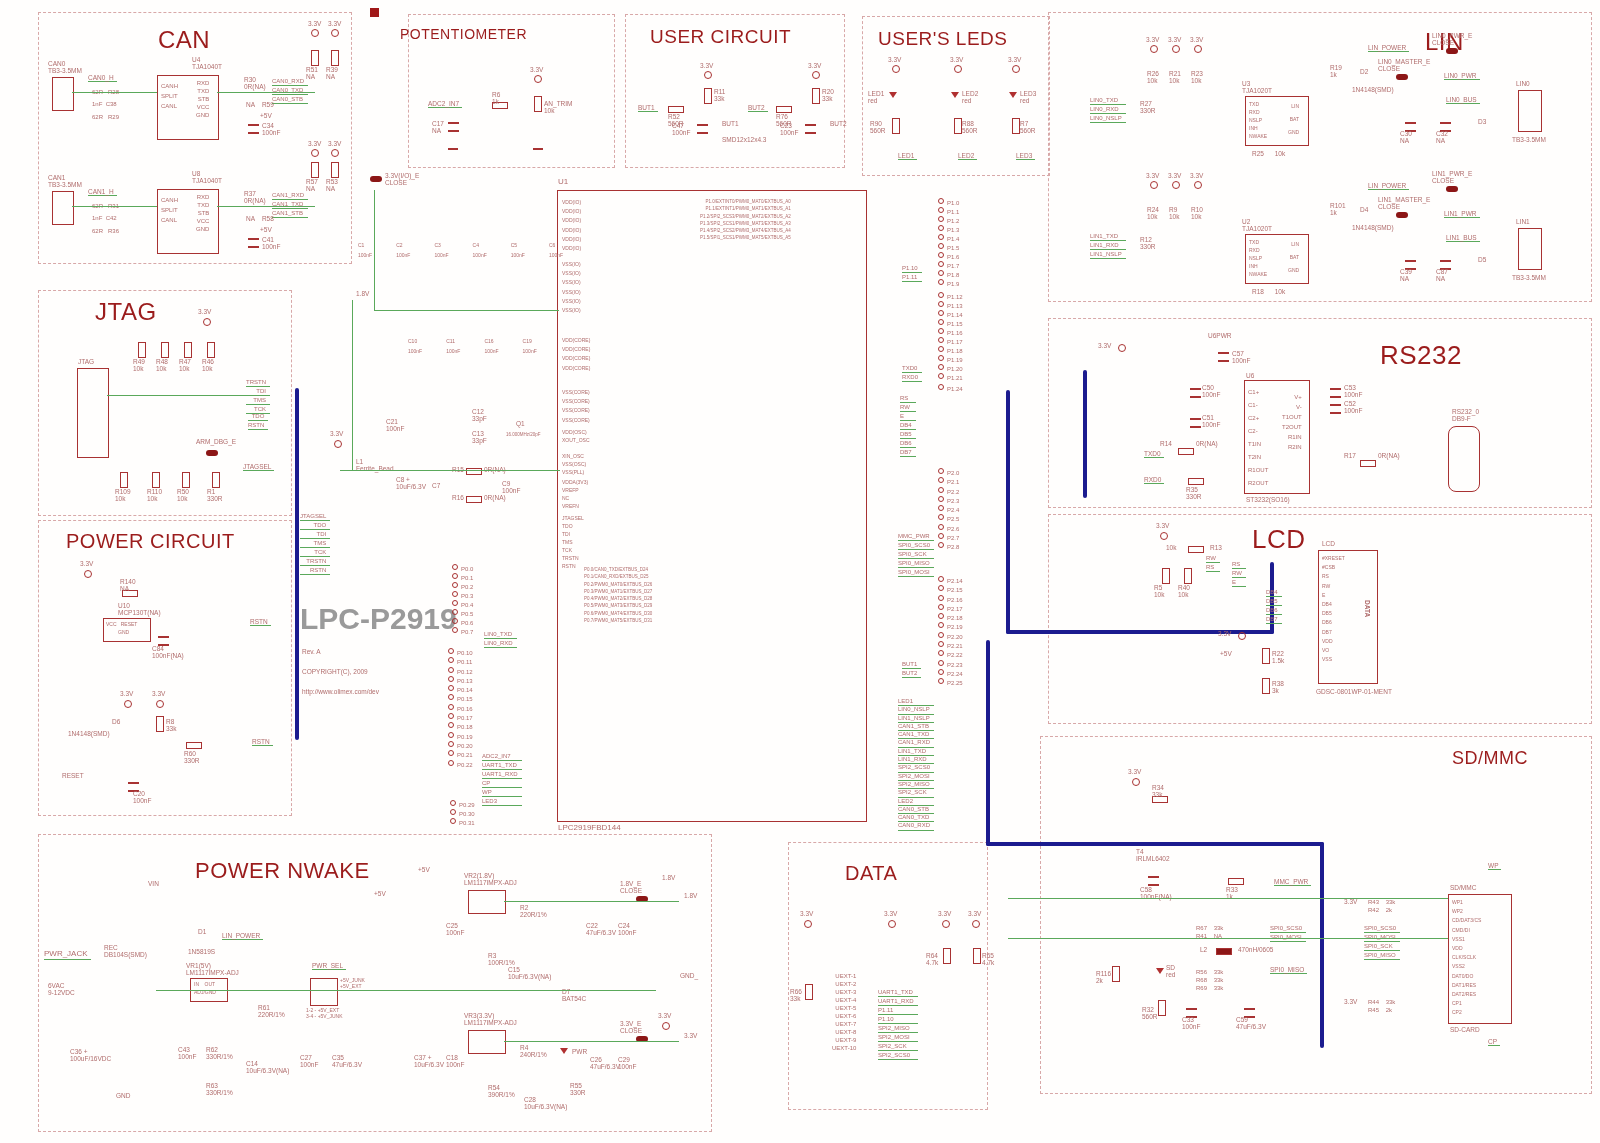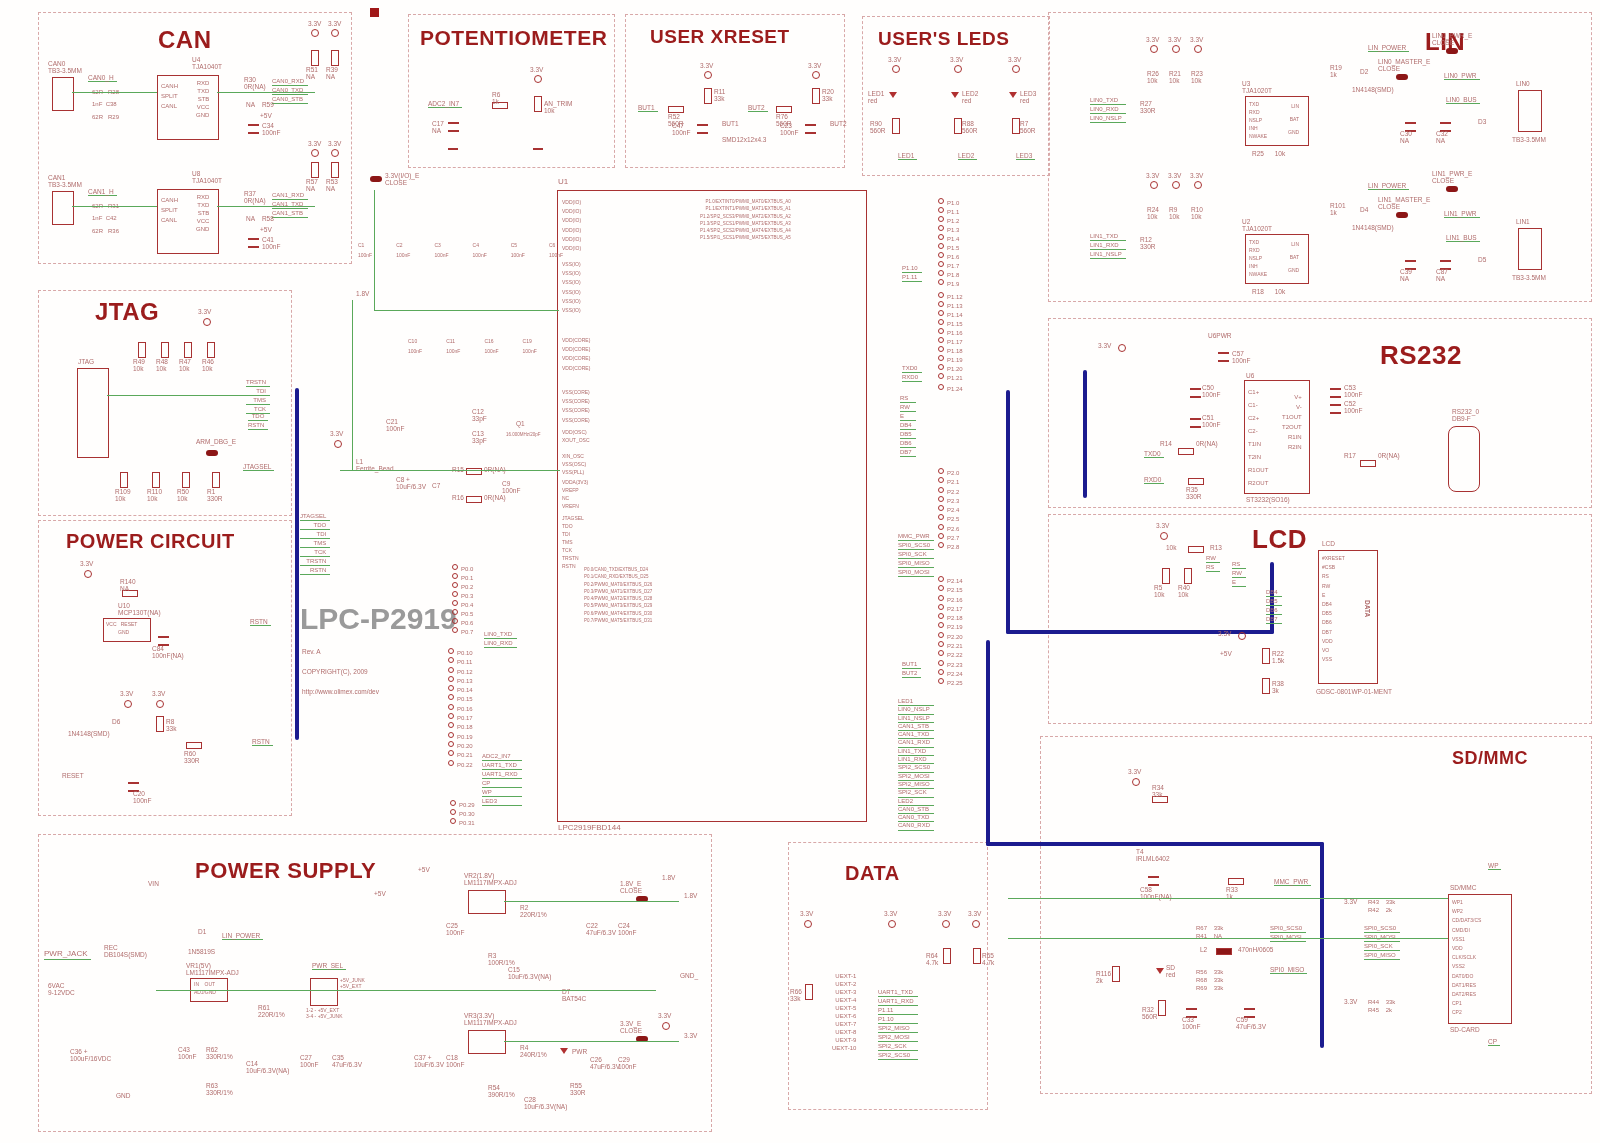--- a/index.html
+++ b/index.html
@@ -1,19 +1,19 @@
 <!DOCTYPE html>
 <html><head>
 <meta charset="utf-8">
 <style>
   html,body{margin:0;padding:0;background:#fff;}
   .sheet{position:relative;width:1600px;height:1143px;background:#fffefd;overflow:hidden;
          font-family:"Liberation Sans",sans-serif;}
   .block{position:absolute;border:1px dashed #d8a8a8;background:transparent;}
-  .btitle{position:absolute;color:#9b1c1c;font-weight:bold;letter-spacing:.5px;white-space:nowrap;}
+  .btitle{position:absolute;color:#9b1c1c;font-weight:normal;letter-spacing:.5px;white-space:nowrap;}
   .lbl{position:absolute;margin:0;color:#b06c6c;font-size:6.5px;line-height:1.12;white-space:pre;}
   .net{border-bottom:1px solid #5aa85a;padding-right:3px;}
   .big{font-size:8px;}
   .gray{position:absolute;color:#9a9a9a;font-weight:bold;}
   .ic{position:absolute;border:1.4px solid #a83232;}
   .connb{position:absolute;border:1.4px solid #a83232;}
   .pwr{position:absolute;width:6px;height:6px;border:1.2px solid #a83232;border-radius:50%;}
   .vres{position:absolute;width:6px;height:14px;border:1.2px solid #a83232;}
   .hres{position:absolute;width:14px;height:5px;border:1.2px solid #a83232;}
   .cap{position:absolute;width:11px;height:6px;border-top:2.4px solid #a83232;border-bottom:2.4px solid #a83232;}
@@ -114,37 +114,37 @@
   <p class="lbl" style="left:328px;top:140px">3.3V</p>
   <div class="pwr" style="left:311px;top:149px"></div>
   <div class="pwr" style="left:331px;top:149px"></div>
   <div class="vres" style="left:311px;top:162px"></div>
   <div class="vres" style="left:331px;top:162px"></div>
   <p class="lbl" style="left:306px;top:178px">R57
 NA</p>
   <p class="lbl" style="left:326px;top:178px">R53
 NA</p>
 
-  <div class="btitle" style="left:420px;top:26px;font-size:21px">POTENTIOMETER</div>
+  <div class="btitle" style="left:400px;top:26px;font-size:14px">POTENTIOMETER</div>
   <p class="lbl" style="left:530px;top:66px">3.3V</p>
   <div class="pwr" style="left:534px;top:75px"></div>
   <p class="lbl net" style="left:428px;top:100px">ADC2_IN7</p>
   <div class="hres" style="left:492px;top:102px"></div>
   <p class="lbl" style="left:492px;top:91px">R6
 1k</p>
   <div class="vres" style="left:534px;top:96px"></div>
   <p class="lbl" style="left:544px;top:100px">AN_TRIM
 10k</p>
   <div class="cap" style="left:448px;top:122px"></div>
   <p class="lbl" style="left:432px;top:120px">C17
 NA</p>
   <div class="gnd" style="left:448px;top:148px"></div>
   <div class="gnd" style="left:533px;top:148px"></div>
 
-  <div class="btitle" style="left:650px;top:26px;font-size:19px">USER XRESET</div>
+  <div class="btitle" style="left:650px;top:26px;font-size:19px">USER CIRCUIT</div>
   <p class="lbl" style="left:700px;top:62px">3.3V</p>
   <div class="pwr" style="left:704px;top:71px"></div>
   <div class="vres" style="left:704px;top:88px"></div>
   <p class="lbl" style="left:714px;top:88px">R11
 33k</p>
   <p class="lbl net" style="left:638px;top:104px">BUT1</p>
   <div class="hres" style="left:668px;top:106px"></div>
   <p class="lbl" style="left:668px;top:113px">R52
 560R</p>
   <div class="cap" style="left:697px;top:124px"></div>
@@ -347,21 +347,21 @@
 33k</p>
   <div class="hres" style="left:186px;top:742px"></div>
   <p class="lbl" style="left:184px;top:750px">R60
 330R</p>
   <p class="lbl net" style="left:252px;top:738px">RSTN</p>
   <p class="lbl" style="left:62px;top:772px">RESET</p>
   <div class="cap" style="left:128px;top:782px"></div>
   <p class="lbl" style="left:133px;top:790px">C20
 100nF</p>
 
-  <div class="btitle" style="left:195px;top:858px;font-size:22px">POWER SUPPLY</div>
+  <div class="btitle" style="left:195px;top:858px;font-size:22px">POWER NWAKE</div>
   <p class="lbl" style="left:148px;top:880px">VIN</p>
   <p class="lbl net big" style="left:44px;top:950px">PWR_JACK</p>
   <p class="lbl" style="left:48px;top:982px">6VAC
 9-12VDC</p>
   <p class="lbl" style="left:104px;top:944px">REC
 DB104S(SMD)</p>
   <p class="lbl" style="left:198px;top:928px">D1</p>
   <p class="lbl" style="left:188px;top:948px">1N5819S</p>
   <p class="lbl net" style="left:222px;top:932px">LIN_POWER</p>
   <p class="lbl" style="left:186px;top:962px">VR1(5V)

